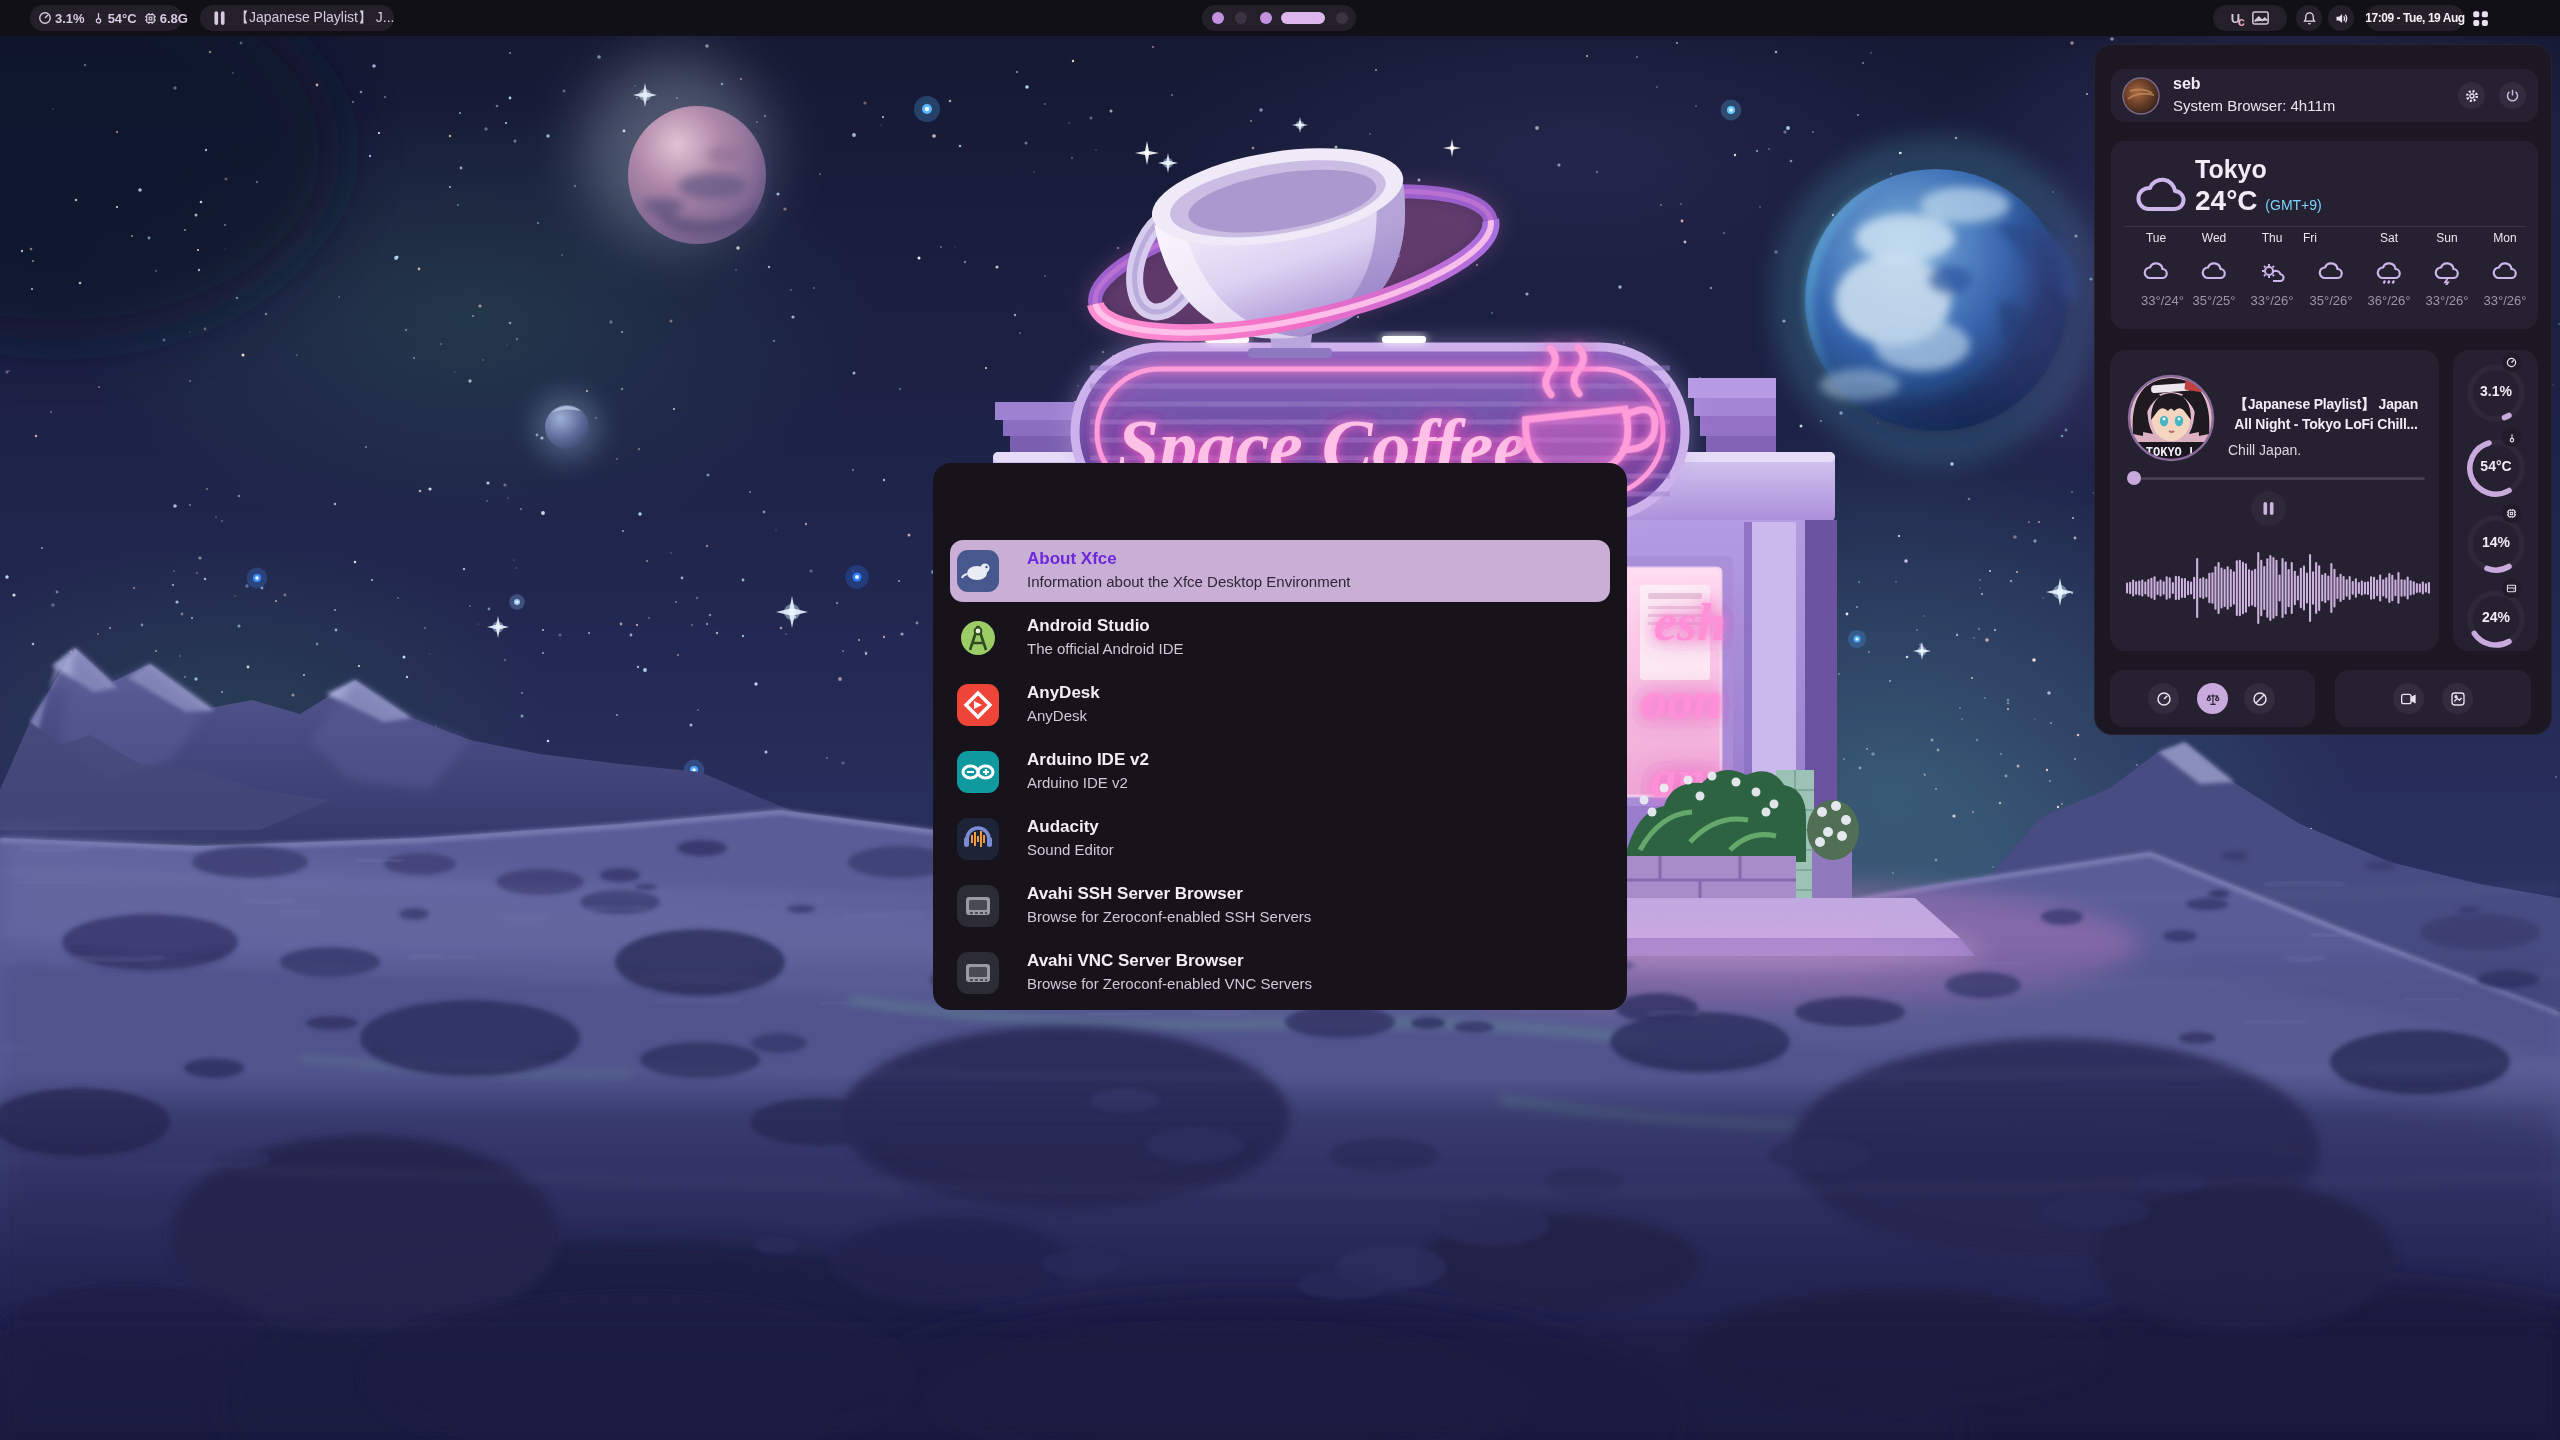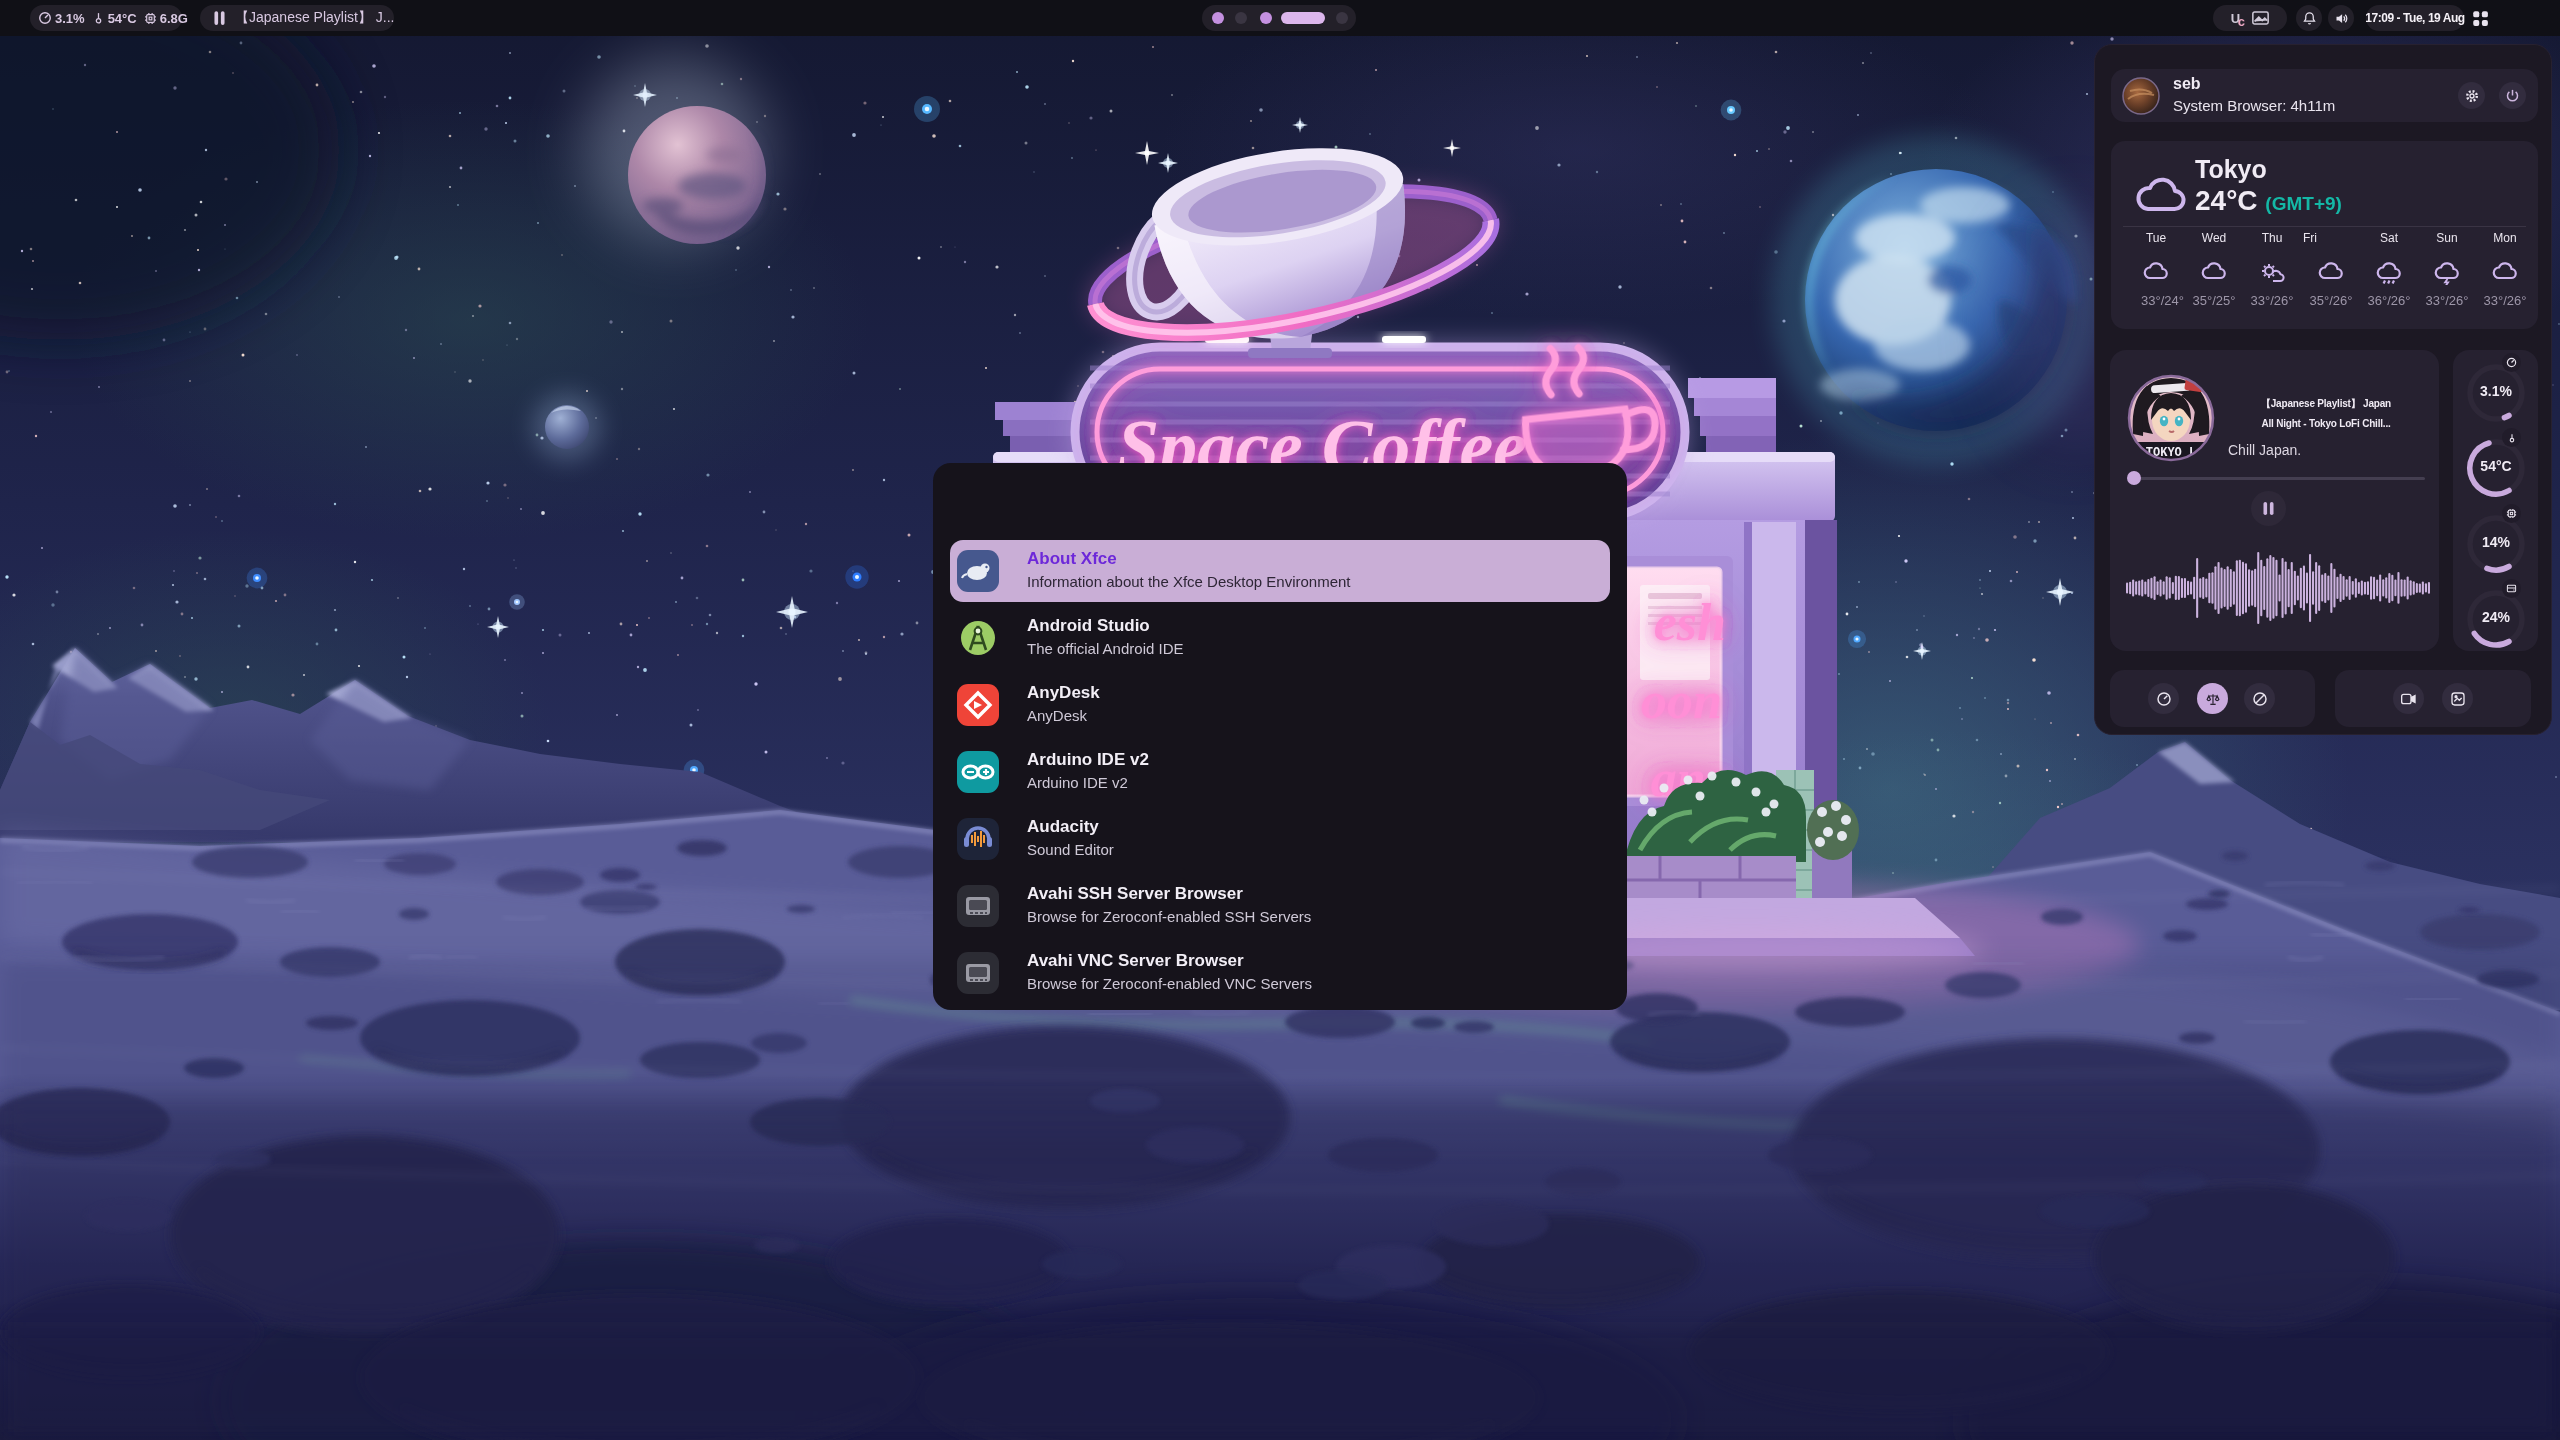--- a/index.html
+++ b/index.html
@@ -1398,21 +1398,21 @@
             <path d="M12 3v9"></path>
             <path d="M7 6.3 a8 8 0 1 0 10 0"></path>
           </svg>
         </div>
       </div>
       <div class="card" style="left:16px;top:96px;width:427px;height:188px">
         <svg class="abs" style="left:24px;top:33px" width="52" height="40" viewBox="0 0 52 40" fill="none" stroke="#cdb6ec" stroke-width="4">
           <path d="M13 35 h26 a9 9 0 0 0 1 -18 a13 13 0 0 0 -25 -3 a10.5 10.5 0 0 0 -2 21Z" stroke-linejoin="round"></path>
         </svg>
         <div class="abs w" style="left:84px;top:14px;font-size:25px;font-weight:700">Tokyo</div>
-        <div class="abs w" style="left:84px;top:44px;font-size:28px;font-weight:700">24°C <span style="font-size:19px;font-weight:700;color:#14b8a6">(GMT+9)</span></div>
+        <div class="abs w" style="left:84px;top:44px;font-size:28px;font-weight:700">24°C <span style="font-size:14px;font-weight:400;color:#7dd3fc">(GMT+9)</span></div>
         <div class="abs" style="left:12px;top:85px;width:403px;height:1px;background:#3a3444"></div>
         <div class="abs daylbl" style="left:17px;top:90px;width:56px;text-align:center">Tue</div>
         <div class="abs" style="left:31px;top:120px"><svg width="28" height="24" viewBox="0 0 26 24" fill="none" stroke="#cdb6ec" stroke-width="2.2">
             <path d="M7 17 h12 a4.5 4.5 0 0 0 0.5 -9 a6.5 6.5 0 0 0 -12.5 -1.5 a5.2 5.2 0 0 0 0 10.5Z" stroke-linejoin="round"></path>
           </svg></div>
         <div class="abs tmp" style="left:17px;top:152px;width:56px;text-align:right">33°/24°</div>
         <div class="abs daylbl" style="left:75px;top:90px;width:56px;text-align:center">Wed</div>
         <div class="abs" style="left:89px;top:120px"><svg width="28" height="24" viewBox="0 0 26 24" fill="none" stroke="#cdb6ec" stroke-width="2.2">
             <path d="M7 17 h12 a4.5 4.5 0 0 0 0.5 -9 a6.5 6.5 0 0 0 -12.5 -1.5 a5.2 5.2 0 0 0 0 10.5Z" stroke-linejoin="round"></path>
           </svg></div>
@@ -1471,21 +1471,21 @@
             <ellipse cx="37" cy="47" rx="4.2" ry="5.2" fill="#45b4c4"></ellipse>
             <ellipse cx="52" cy="47" rx="4.2" ry="5.2" fill="#45b4c4"></ellipse>
             <circle cx="37" cy="45" r="1.4" fill="#fff"></circle>
             <circle cx="52" cy="45" r="1.4" fill="#fff"></circle>
             <path d="M42 57 q3 2 5 0" stroke="#b86a6a" stroke-width="1.8" fill="none"></path>
             <rect x="0" y="68" width="88" height="20" fill="#1a1620"></rect>
             <text x="44" y="82" font-size="12" font-family="Liberation Mono, monospace" font-weight="700" fill="#f2eef6" text-anchor="middle">TOKYO L</text>
           </g>
           <circle cx="44" cy="44" r="42" fill="none" stroke="#8a6a9a" stroke-width="2.5"></circle>
         </svg>
-        <div class="abs w" style="left:110px;top:44px;width:212px;text-align:center;font-size:10px;font-weight:700;line-height:20px;white-space:nowrap;letter-spacing:-0.2px">
+        <div class="abs w" style="left:110px;top:44px;width:212px;text-align:center;font-size:14px;font-weight:700;line-height:20px;white-space:nowrap;letter-spacing:-0.2px">
           <div>【Japanese Playlist】 Japan</div>
           <div>All Night - Tokyo LoFi Chill...</div>
         </div>
         <div class="abs" style="left:118px;top:92px;font-size:14px;color:#ddd7e2">Chill Japan.</div>
         <div class="abs" style="left:22px;top:127px;width:293px;height:3px;background:#443e50;border-radius:2px"></div>
         <div class="abs" style="left:17px;top:121px;width:14px;height:14px;border-radius:50%;background:#c9aadd"></div>
         <div class="cbtn" style="left:141px;top:141px;width:35px;height:35px;background:#2e2838">
           <svg width="11" height="13" viewBox="0 0 11 13">
             <rect x="0.5" width="3.6" height="13" rx="1.8" fill="#cdb6de"></rect>
             <rect x="6.9" width="3.6" height="13" rx="1.8" fill="#cdb6de"></rect>

